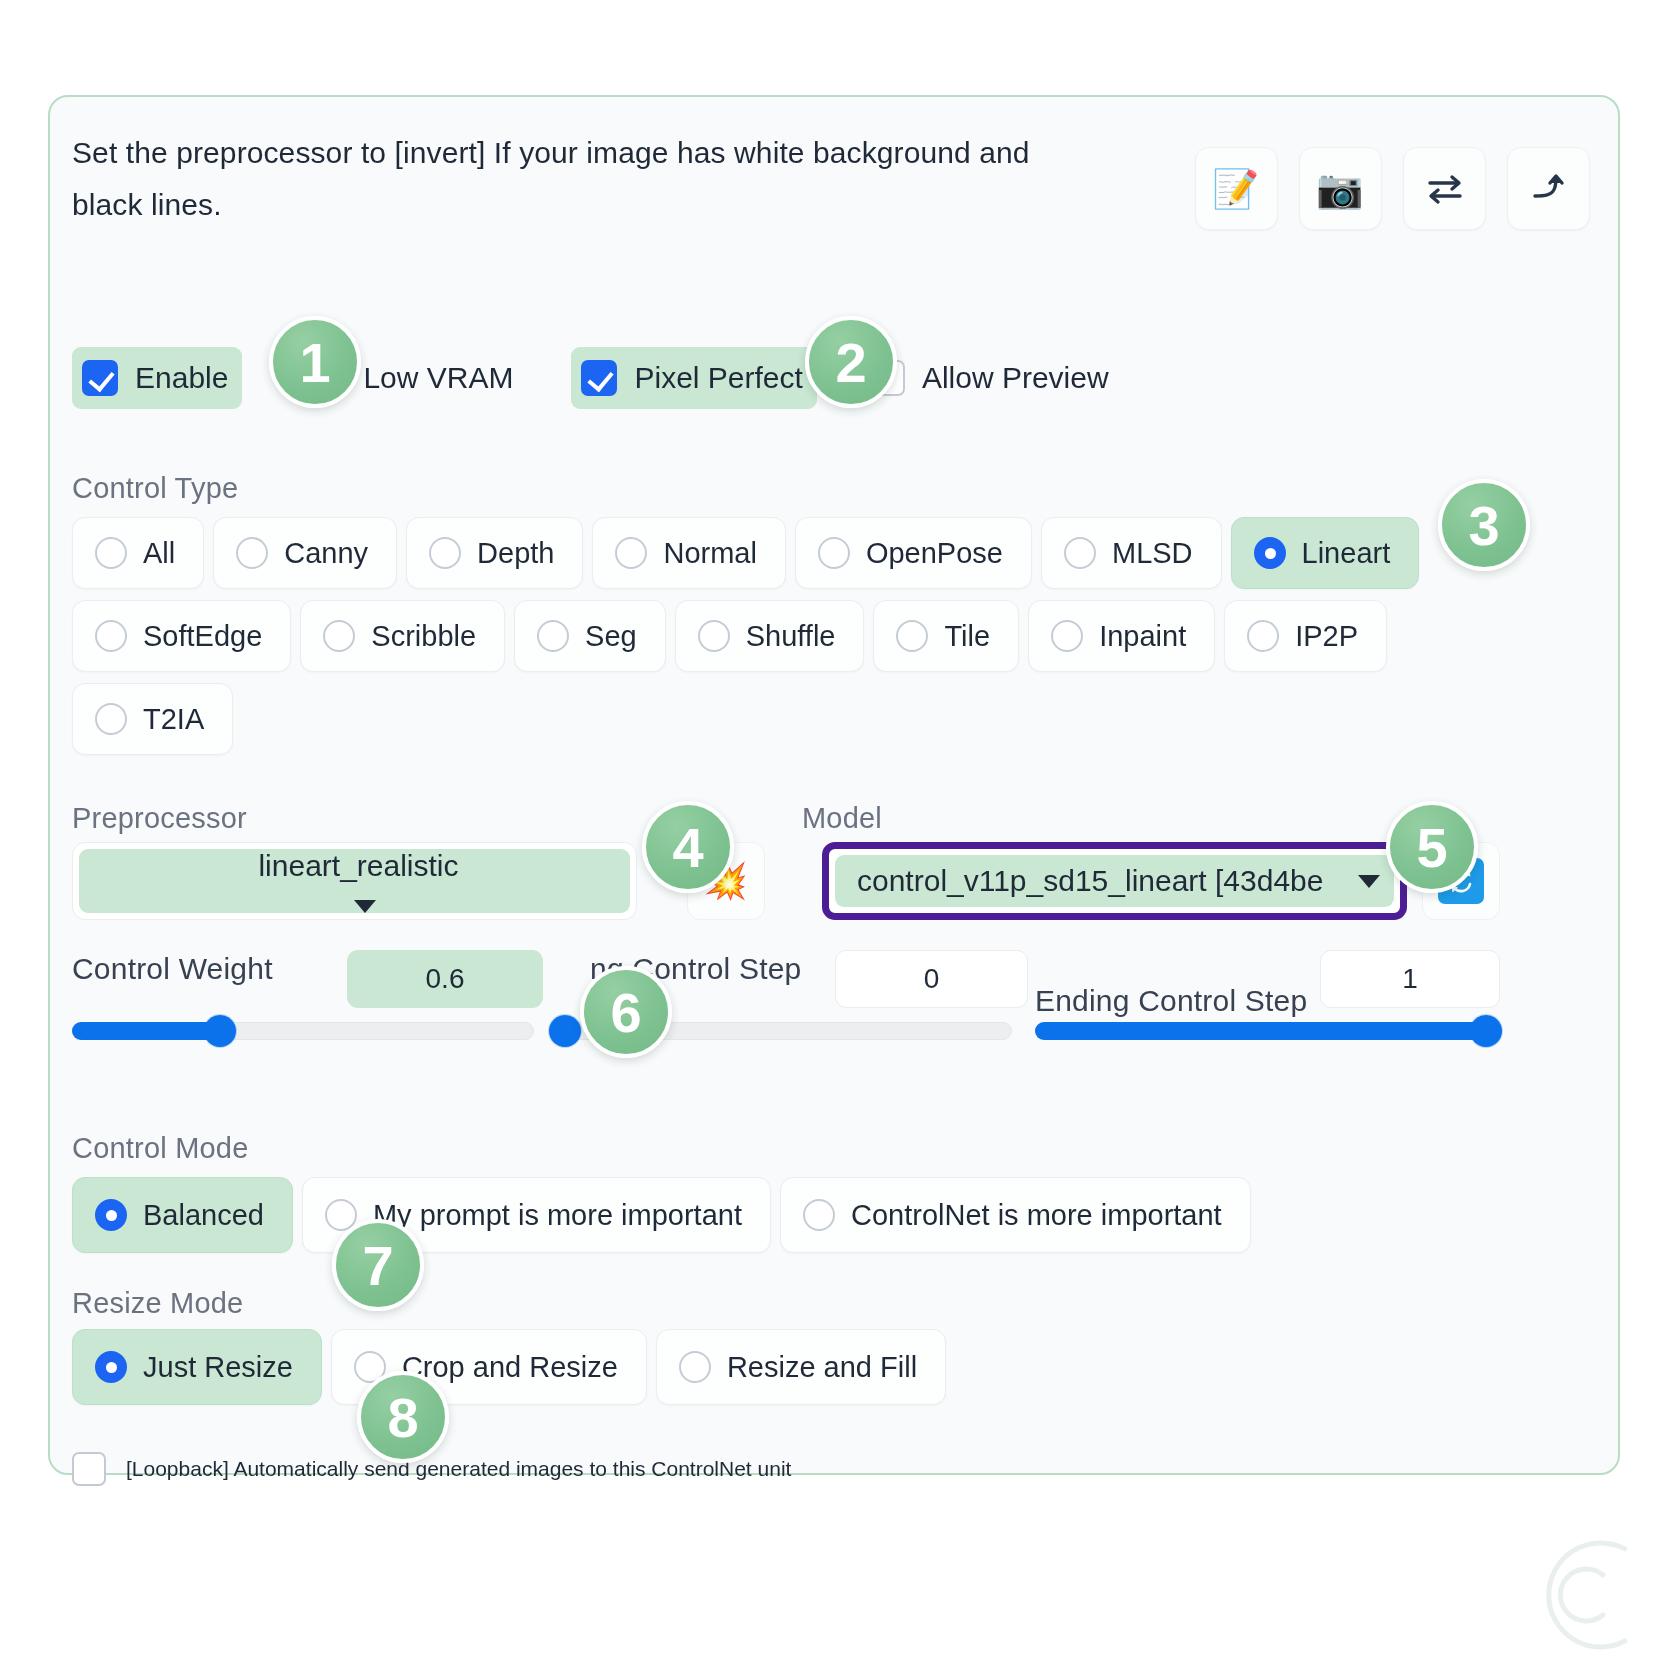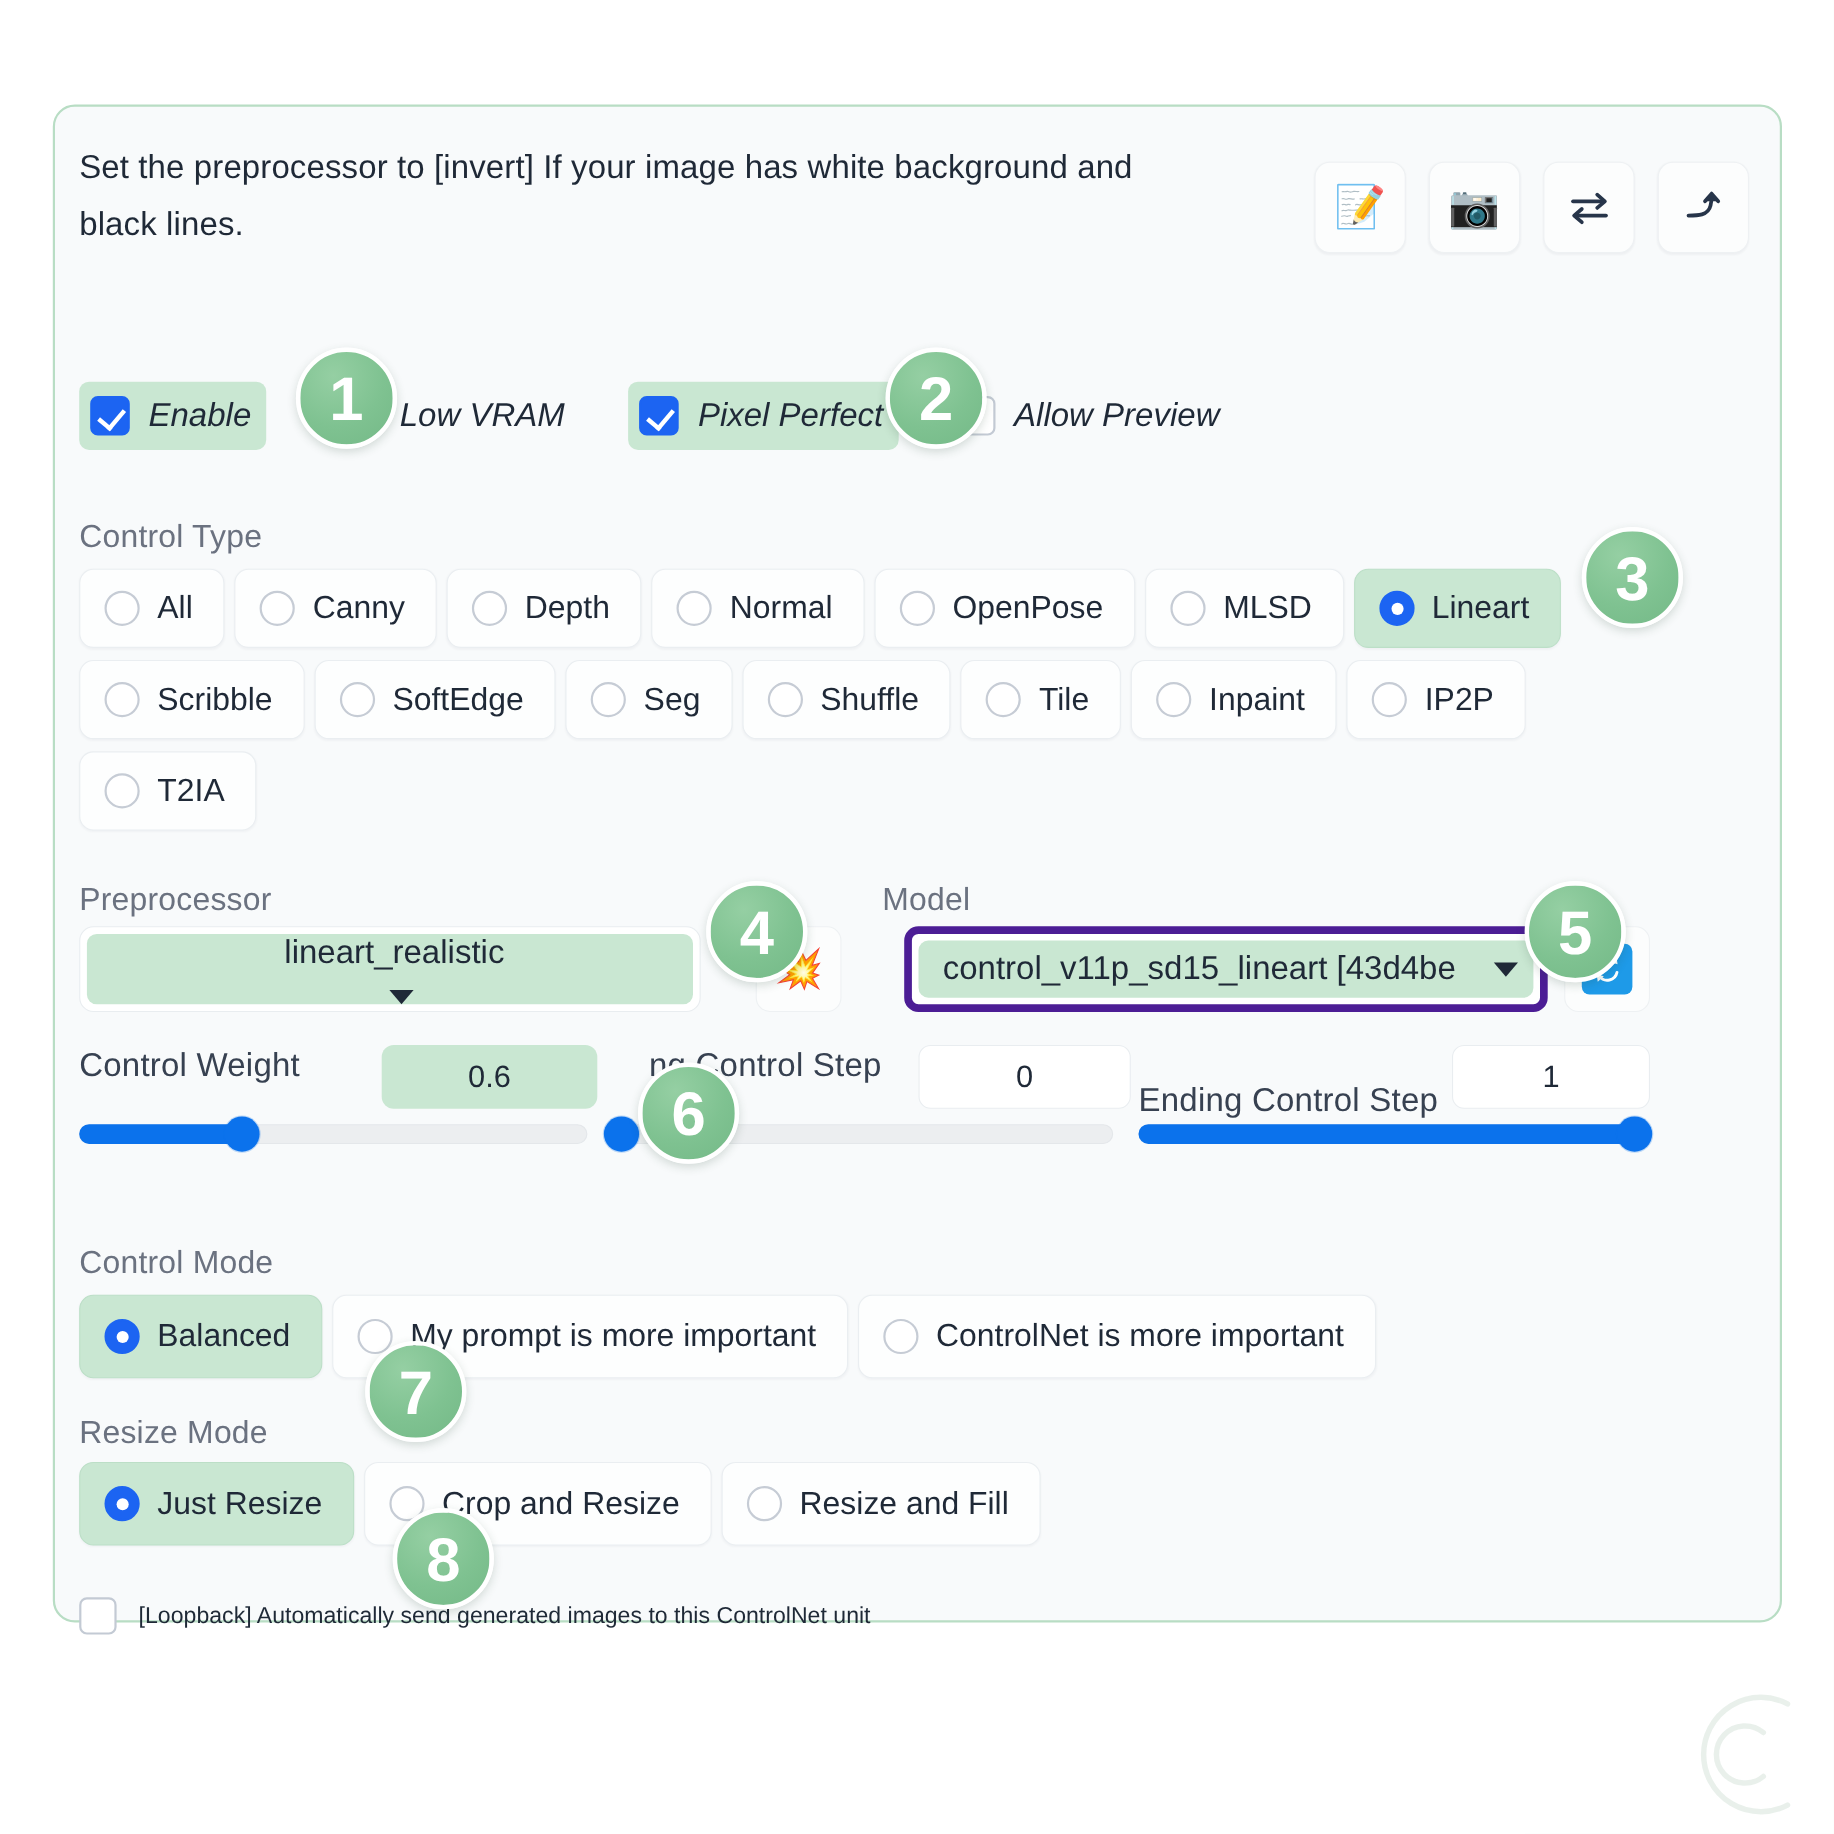--- a/index.html
+++ b/index.html
@@ -61,21 +61,20 @@
   .icon-btn svg { display: block; }
 
   
   #checkrow {
     position: absolute;
     left: 22px;
     top: 250px;
     height: 62px;
     display: flex;
     align-items: flex-start;
-    font-style: italic;
   }
   .cbx-item {
     display: flex;
     align-items: center;
     height: 62px;
     padding: 0 14px 0 10px;
     border-radius: 9px;
   }
   .cbx-item.hl { background: #c9e7d2; }
   .cbx-box {
@@ -432,25 +431,25 @@
     </div>
     <div class="pill sel">
       <span class="radio on"></span>
       <span class="pill-label">Lineart</span>
     </div>
   </div>
 
   <div class="pill-row" id="ct-row2">
     <div class="pill">
       <span class="radio"></span>
+      <span class="pill-label">SoftEdge</span>
+    </div>
+    <div class="pill">
+      <span class="radio"></span>
       <span class="pill-label">Scribble</span>
-    </div>
-    <div class="pill">
-      <span class="radio"></span>
-      <span class="pill-label">SoftEdge</span>
     </div>
     <div class="pill">
       <span class="radio"></span>
       <span class="pill-label">Seg</span>
     </div>
     <div class="pill">
       <span class="radio"></span>
       <span class="pill-label">Shuffle</span>
     </div>
     <div class="pill">

